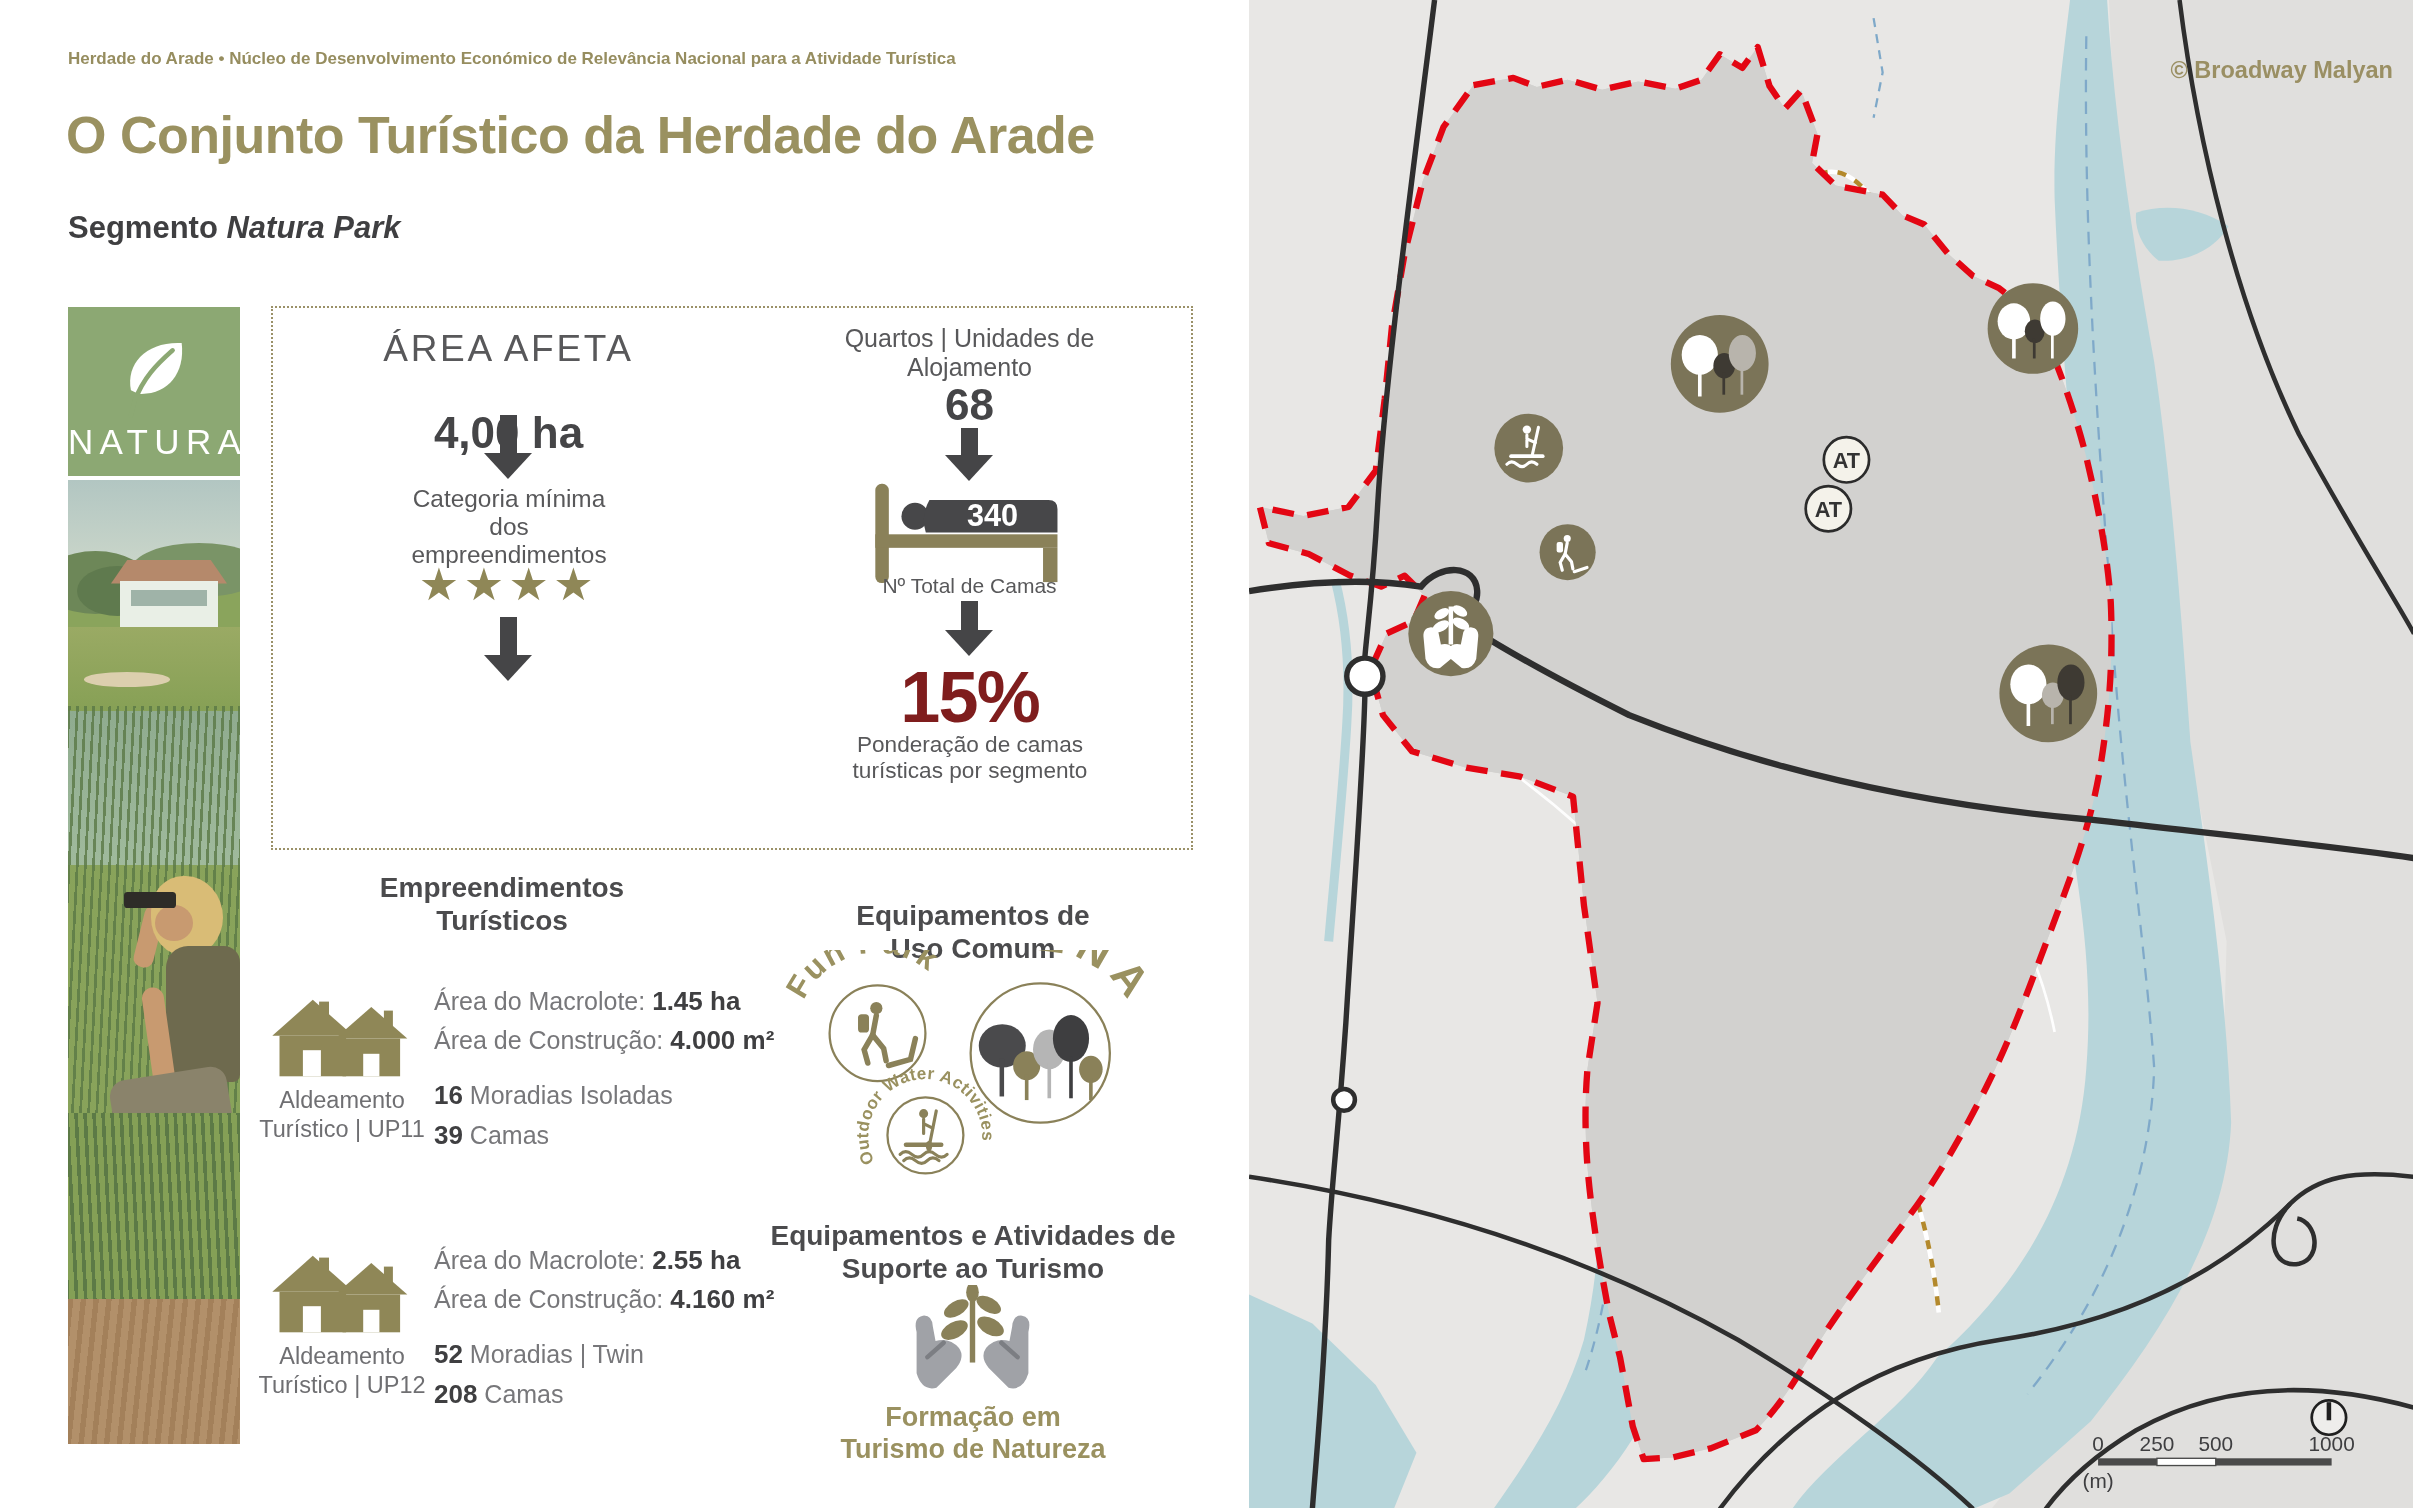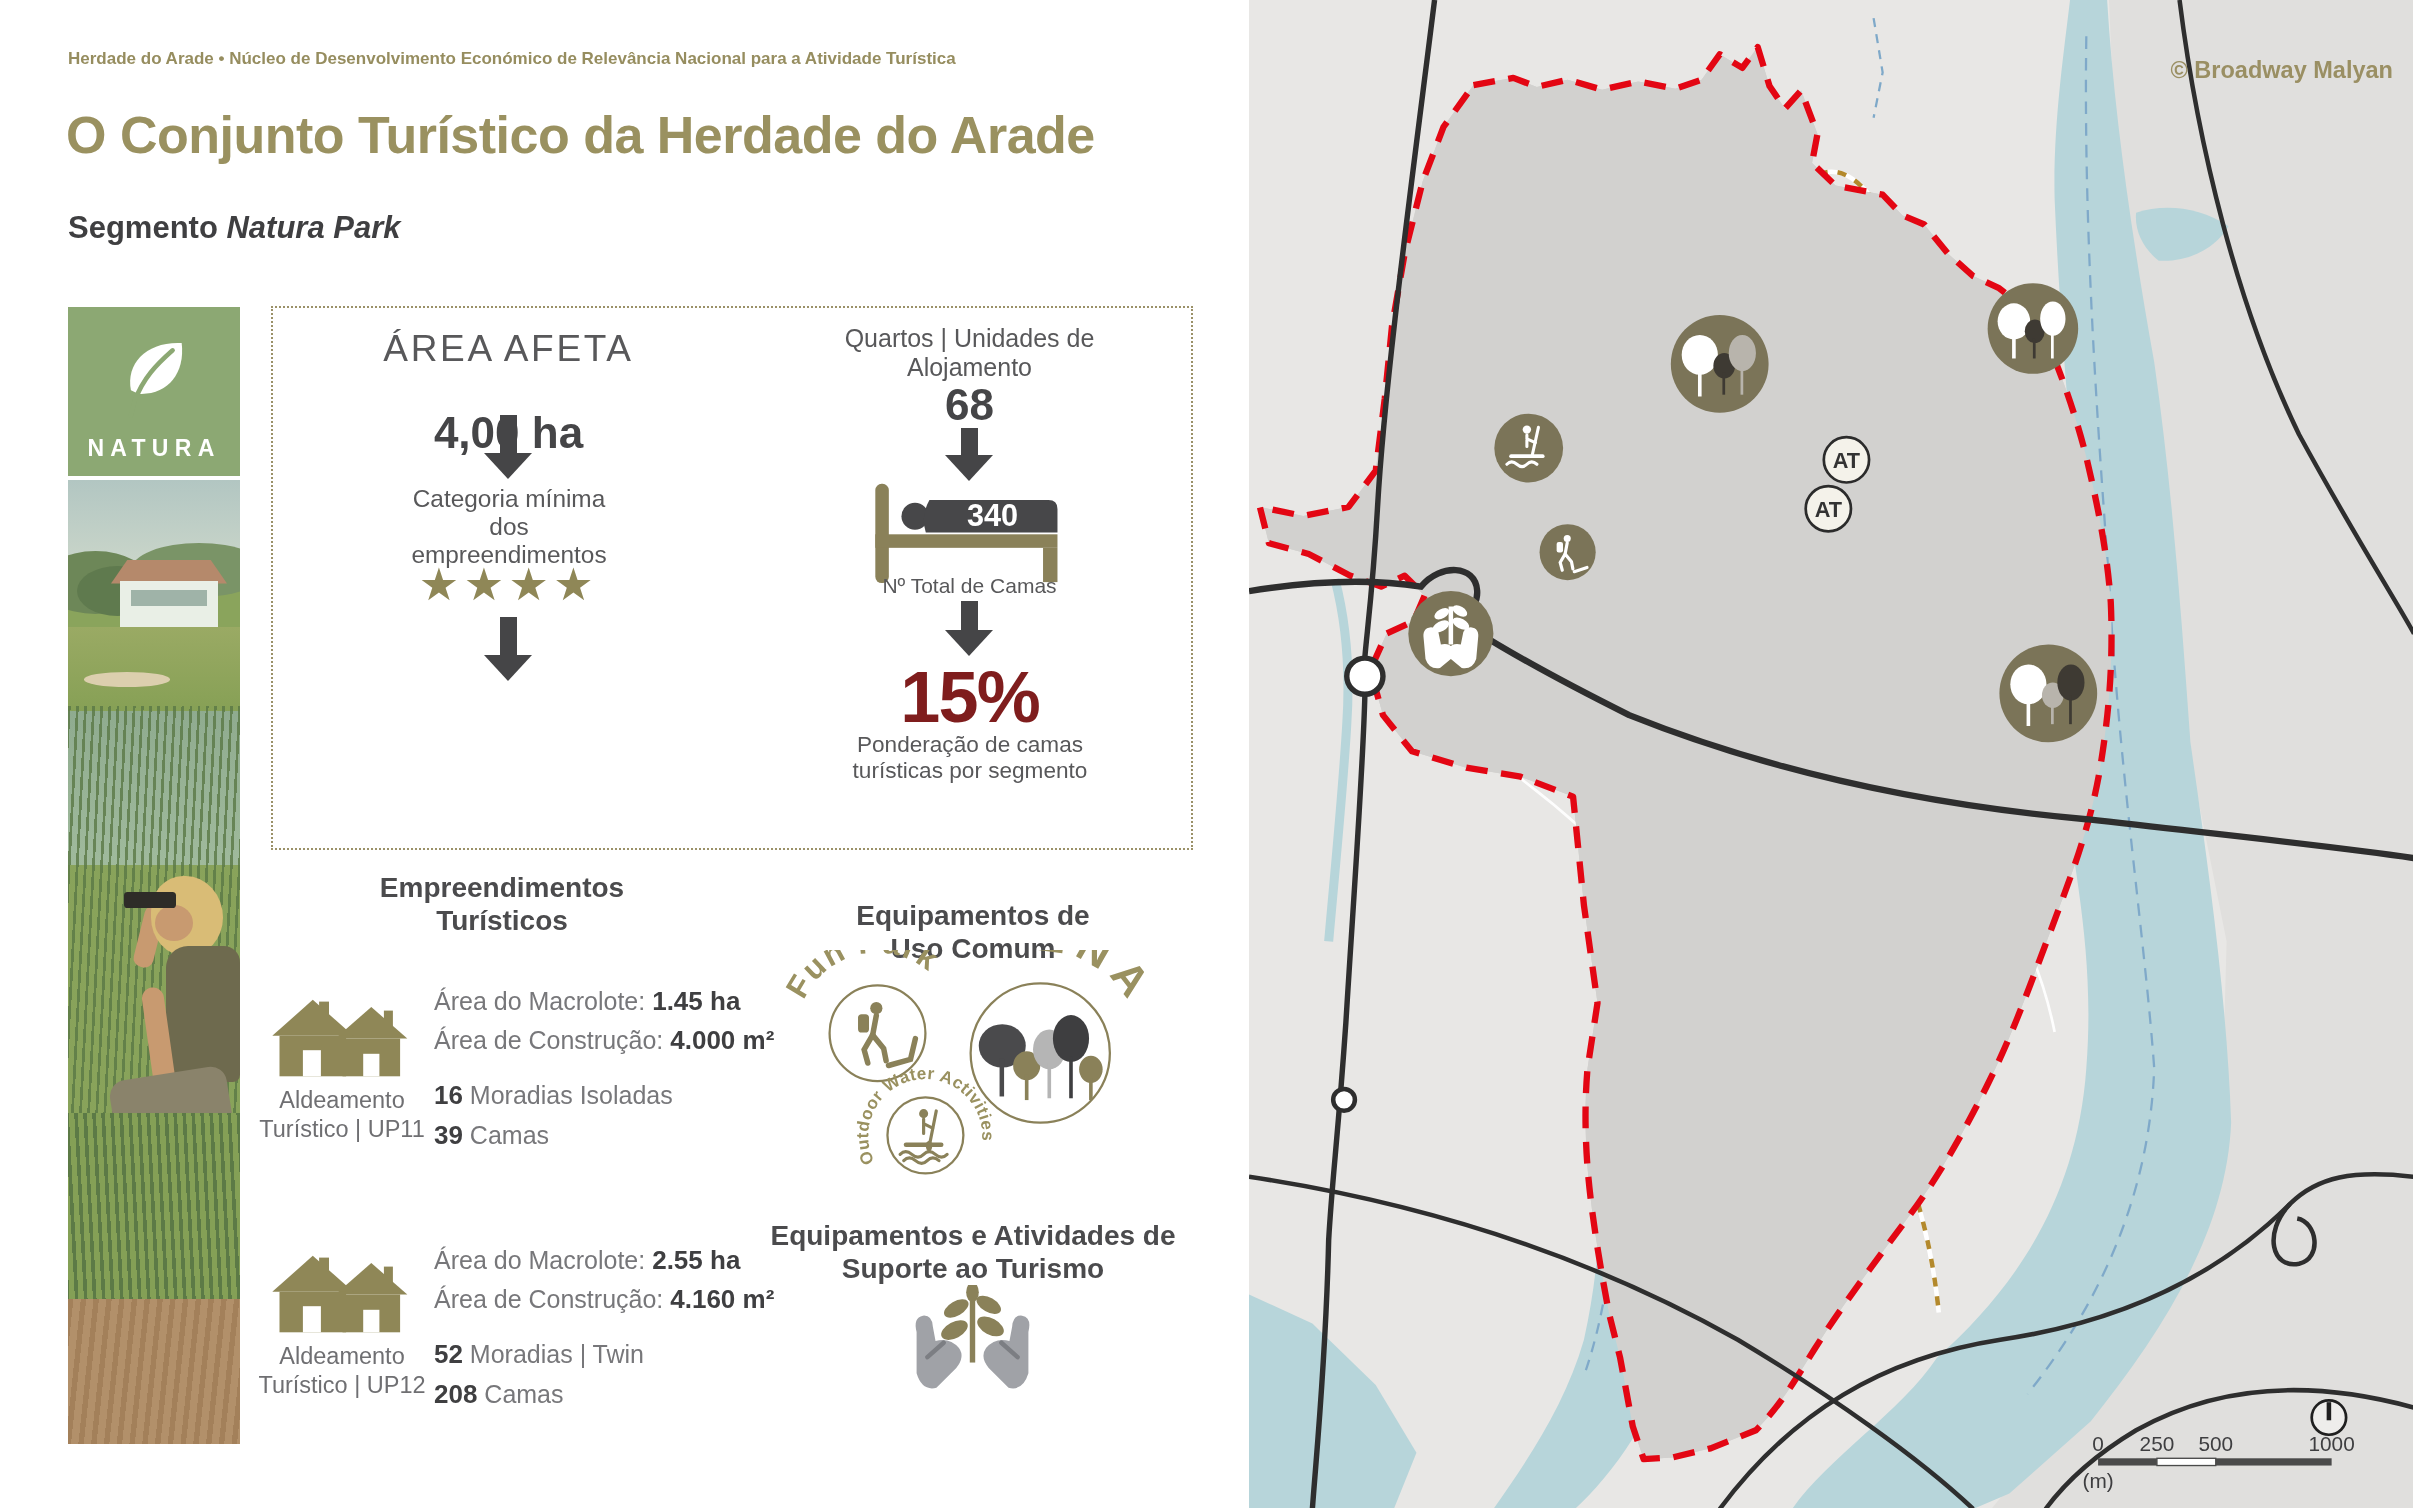--- a/index.html
+++ b/index.html
@@ -6,21 +6,21 @@
   .page{position:relative;width:2413px;height:1509px;background:#ffffff;overflow:hidden;
         font-family:"Liberation Sans",sans-serif;color:#4b4b4d;}
   .abs{position:absolute;}
   
   .breadcrumb{left:68px;top:49px;width:1140px;font-size:17px;font-weight:700;color:#968d5f;}
   .title{left:66px;top:105px;width:1176px;font-size:52px;font-weight:700;color:#9a9160;letter-spacing:-0.5px;}
   .subtitle{left:68px;top:210px;font-size:31px;font-weight:700;color:#3f3f41;}
   .subtitle .it{font-style:italic;}
   
   .natura-box{left:68px;top:307px;width:172px;height:169px;background:#8ca873;text-align:center;}
-  .natura-label{left:0;right:0;bottom:14.5px;color:#fff;font-size:23px;letter-spacing:6.3px;font-weight:700;}
+  .natura-label{left:0;right:0;bottom:14.5px;color:#fff;font-size:35px;letter-spacing:6.3px;font-weight:400;}
   .photo{left:68px;top:480px;width:172px;height:964px;overflow:hidden;background:#8aa45c;}
   .photo div{position:absolute;}
   .ph-sky{left:0;top:0;width:172px;height:104px;background:linear-gradient(#b2c6c2,#cfd9cb);}
   .ph-trees1{left:-27px;top:71px;width:109px;height:63px;background:#6d8758;border-radius:50%;}
   .ph-trees2{left:63px;top:63px;width:136px;height:54px;background:#7a9467;border-radius:50%;}
   .ph-trees3{left:9px;top:86px;width:81px;height:50px;background:#5f7a4e;border-radius:50%;}
   .ph-roof{left:43px;top:80px;width:116px;height:23.5px;background:#b5896b;clip-path:polygon(0 100%,14% 0,86% 0,100% 100%);}
   .ph-house{left:52px;top:101px;width:98px;height:47px;background:#e9efe6;}
   .ph-house:after{content:"";position:absolute;left:11px;top:9px;width:76px;height:16.3px;background:#9fb3a8;}
   .ph-grass{left:0;top:147px;width:172px;height:86px;background:linear-gradient(#9aaa64,#86a055);}
@@ -261,20 +261,24 @@
       <ellipse cx="88" cy="22" rx="15" ry="8" transform="rotate(30 88 22)"></ellipse>
       <ellipse cx="50" cy="50" rx="16" ry="9" transform="rotate(-28 50 50)"></ellipse>
       <ellipse cx="90" cy="46" rx="16" ry="9" transform="rotate(28 90 46)"></ellipse>
     </g>
     <g fill="#a0a2a7">
       <path d="M 8,52 Q 4,36 15,34 Q 25,33 26,46 L 29,62 Q 45,58 55,70 Q 62,80 52,92 L 30,114 Q 14,118 8,98 Z"></path>
       <path d="M 132,52 Q 136,36 125,34 Q 115,33 114,46 L 111,62 Q 95,58 85,70 Q 78,80 88,92 L 110,114 Q 126,118 132,98 Z"></path>
     </g>
     <path d="M 20,80 L 38,64 M 120,80 L 102,64" stroke="#7c7e83" stroke-width="5" stroke-linecap="round" fill="none"></path>
   </svg>
+  <div class="abs formacao" style="left:792px;top:1401px;width:362px;">
+    <div>Formação em</div>
+      <div>Turismo de Natureza</div>
+  </div>
 
   <svg class="abs map" viewBox="0 0 1287 1667">
     <rect width="1287" height="1667" fill="#e8e7e5"></rect>
     <polygon points="950,0 1287,0 1287,1667 820,1667 940,1520 1030,1380 1075,1220 1080,1040 1040,840 1000,600 965,340" fill="#e0dfdd"></polygon>
 
     <path id="bpath" fill="#d2d1cf" d="M 248,94 L 292,86 318,96 352,88 390,99 430,90 471,98 500,88 520,60 545,75 562,52 575,95 592,120 610,100 628,148 622,180 648,205 700,215 722,238 746,248 772,280 800,305 828,318 850,335 872,362 885,385 C 900,420 915,465 925,505 C 938,560 948,610 952,665 C 955,730 950,790 940,850 C 928,920 905,975 885,1030 C 862,1090 845,1140 815,1200 C 790,1250 762,1300 728,1345 C 695,1390 660,1435 625,1490 C 600,1530 585,1555 560,1580 L 510,1600 468,1610 436,1612 424,1576 410,1500 398,1452 C 388,1400 378,1340 374,1290 C 371,1250 371,1215 374,1180 L 385,1108 370,1000 358,880 300,858 240,848 180,830 148,790 134,740 152,700 182,686 194,658 172,636 146,648 112,636 66,612 22,600 12,560 60,570 110,560 140,520 150,440 158,360 172,280 192,200 215,140 Z"></path>
 
     <path d="M 380,720 C 520,730 720,740 880,765 C 870,900 830,1010 760,1090 C 660,1150 540,1130 450,1060 C 400,980 380,850 380,720 Z" fill="#ddd2c9" opacity="0.85"></path>
 
     <path d="M 120,560 C 150,520 190,490 205,470 L 228,480 218,545 260,490 300,478 292,560 330,600 400,625 415,648 330,640 280,655 230,640 170,628 130,610 Z" fill="#b7d5da"></path>

